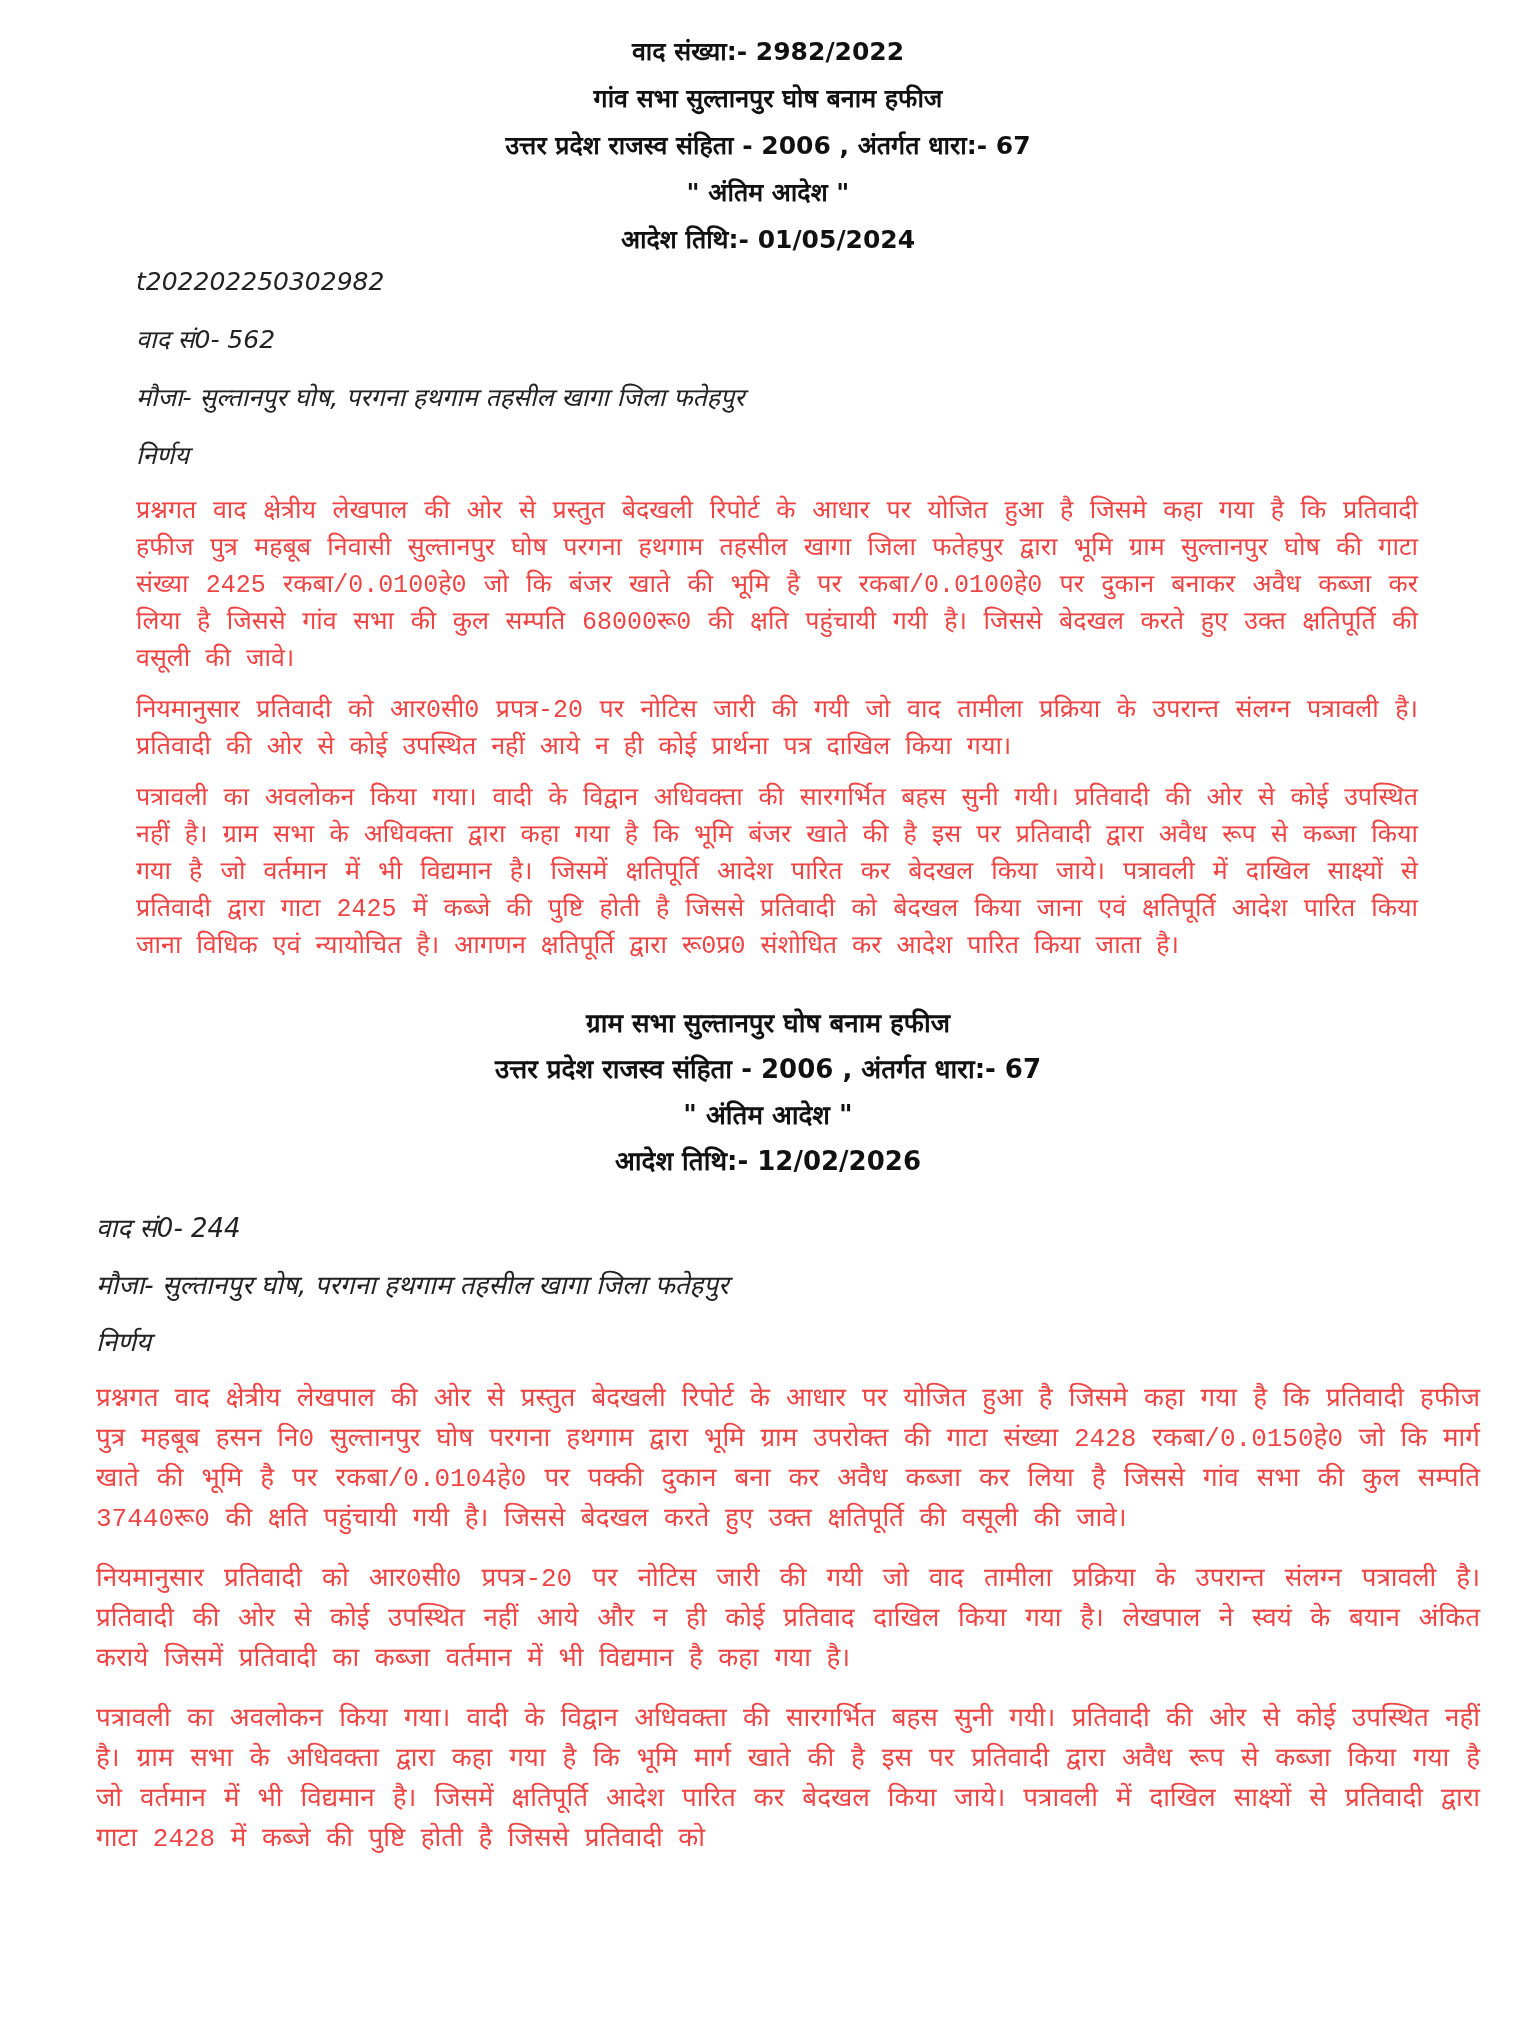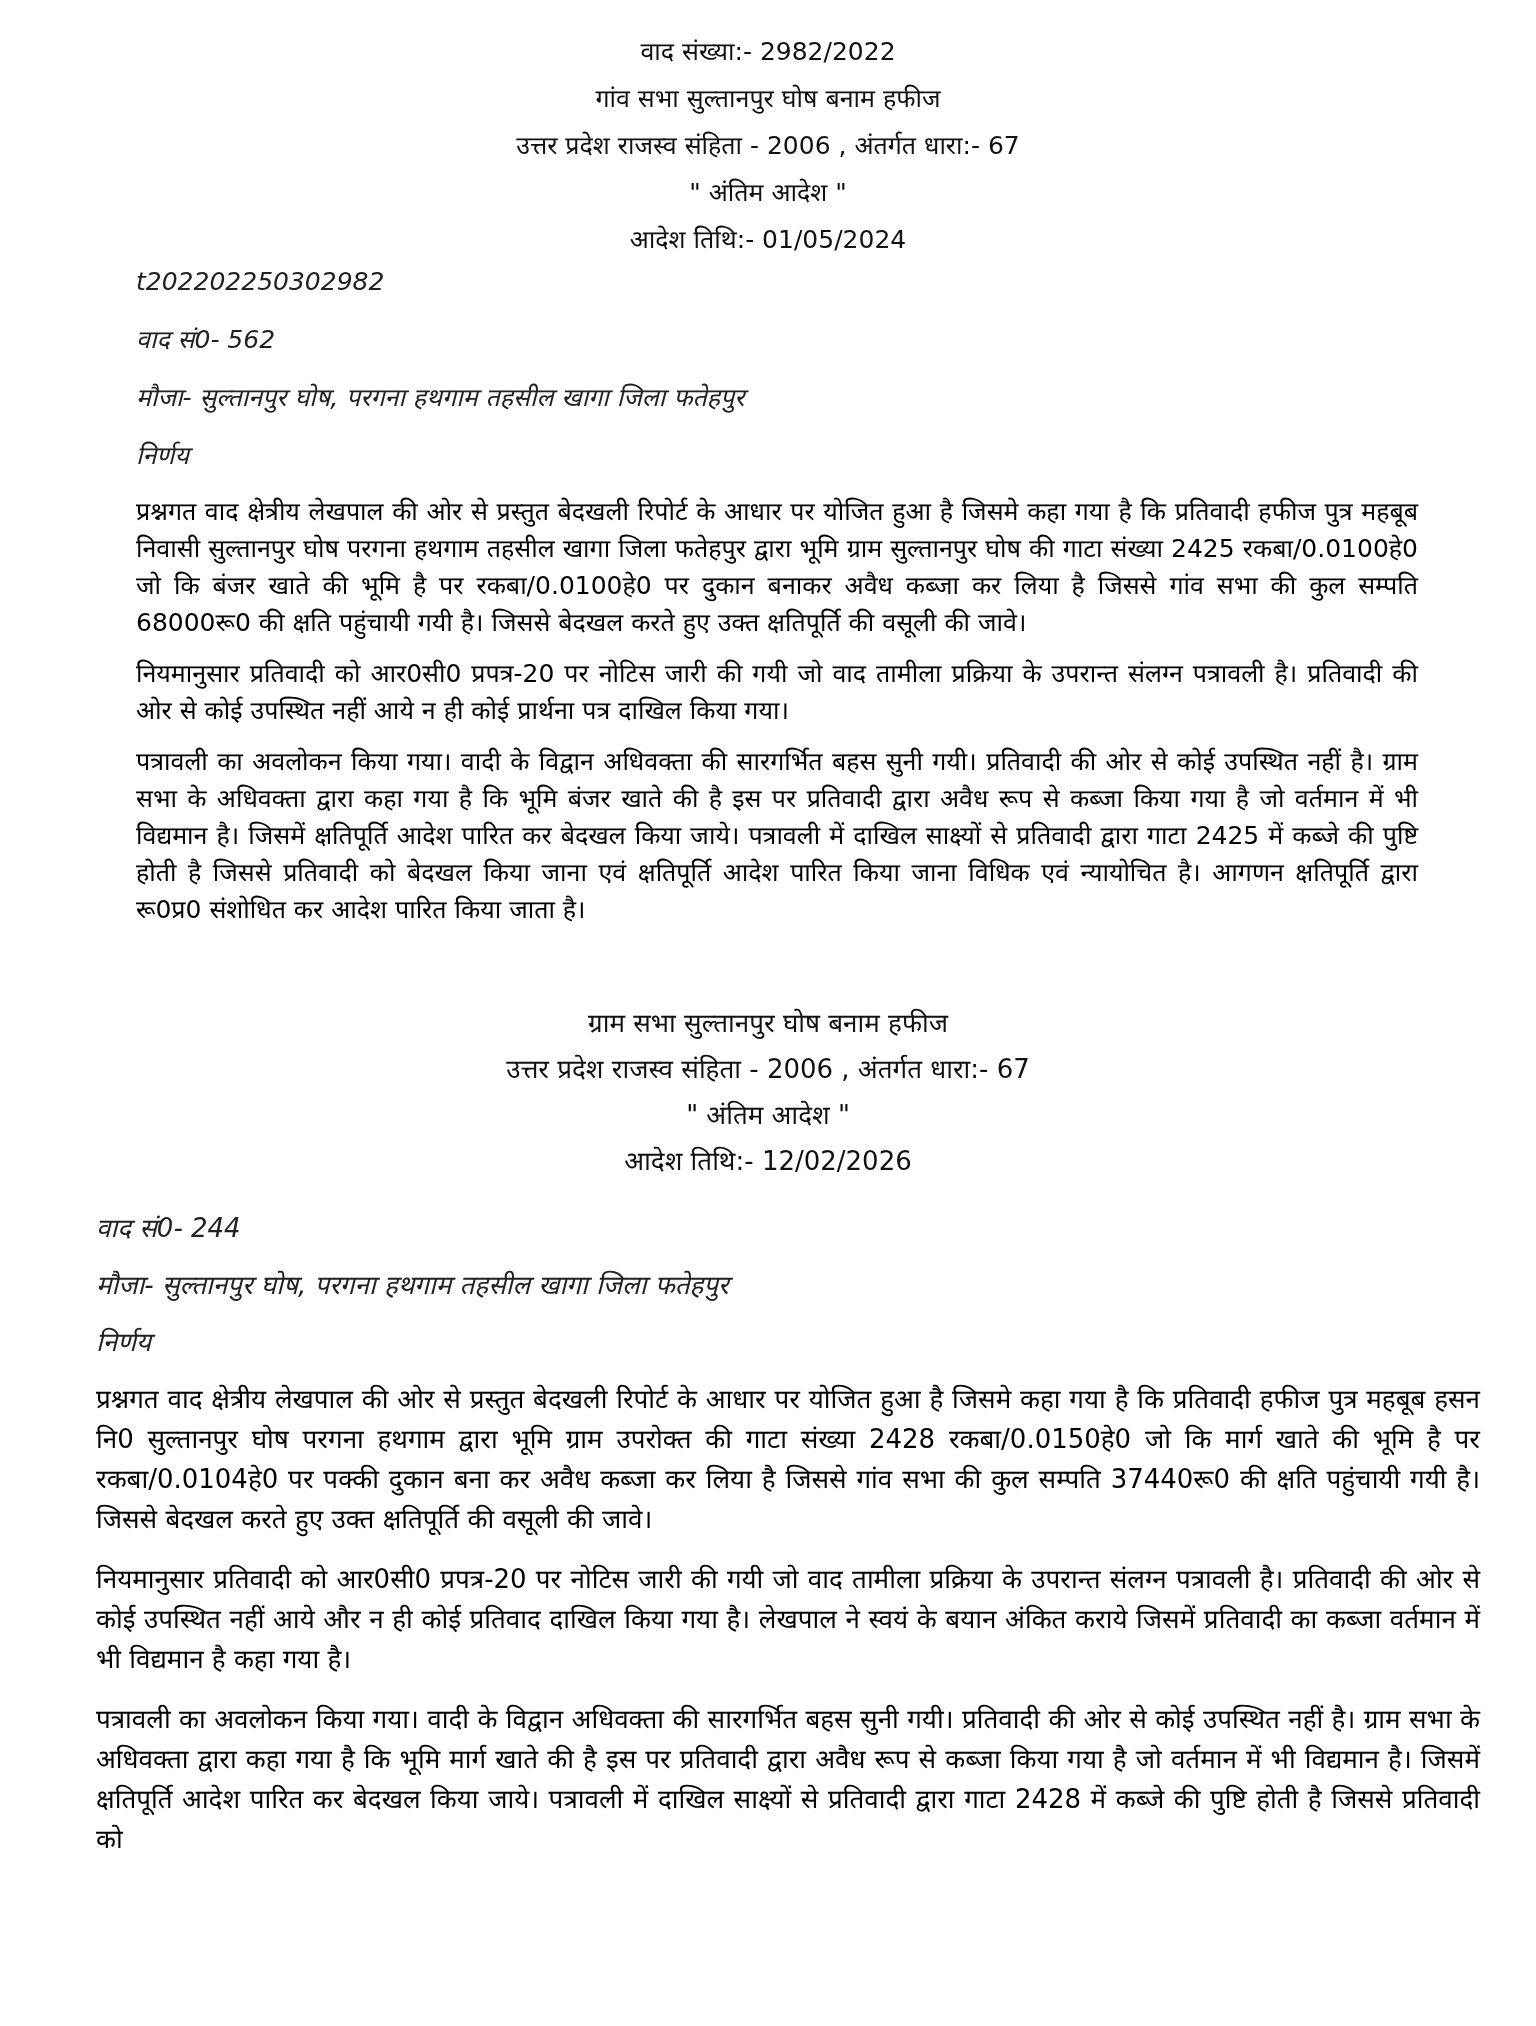--- a/index.html
+++ b/index.html
@@ -2,25 +2,25 @@
 <html><head>
 <meta charset="utf-8">
 <style>
   html, body { margin: 0; padding: 0; background: #ffffff; }
   body {
     width: 1536px; height: 2026px; overflow: hidden; position: relative;
     font-family: "DejaVu Sans", "Liberation Sans", sans-serif;
     color: #1a1a1a;
   }
   .section { position: absolute; left: 0; width: 1536px; }
-  .hdr { text-align: center; font-weight: normal; font-size: 25px; line-height: 47px; color: #111; }
+  .hdr { text-align: center; font-weight: bold; font-size: 25px; line-height: 47px; color: #111; }
   .meta { font-size: 25px; line-height: 58px; color: #222; font-style: italic; }
   .para {
     font-size: 25px; line-height: 37px; text-align: justify; text-align-last: left;
-    margin: 0 0 14px 0; color: #000000;
+    margin: 0 0 14px 0; color: #ef4444; font-family: Liberation Mono, monospace;
   }
   #s1 { top: 28px; }
   #s1 .body { position: absolute; left: 136px; width: 1282px; top: 225px; }
   #s2 { top: 1000px; }
   #s2 .body { position: absolute; left: 96px; width: 1384px; top: 200px; }
   #s2 .para { font-size: 26px; line-height: 40px; margin-bottom: 20px; }
   #s2 .meta { font-size: 26px; line-height: 57px; }
   #s2 .hdr { font-size: 26px; line-height: 46px; }
 </style>
 </head>

